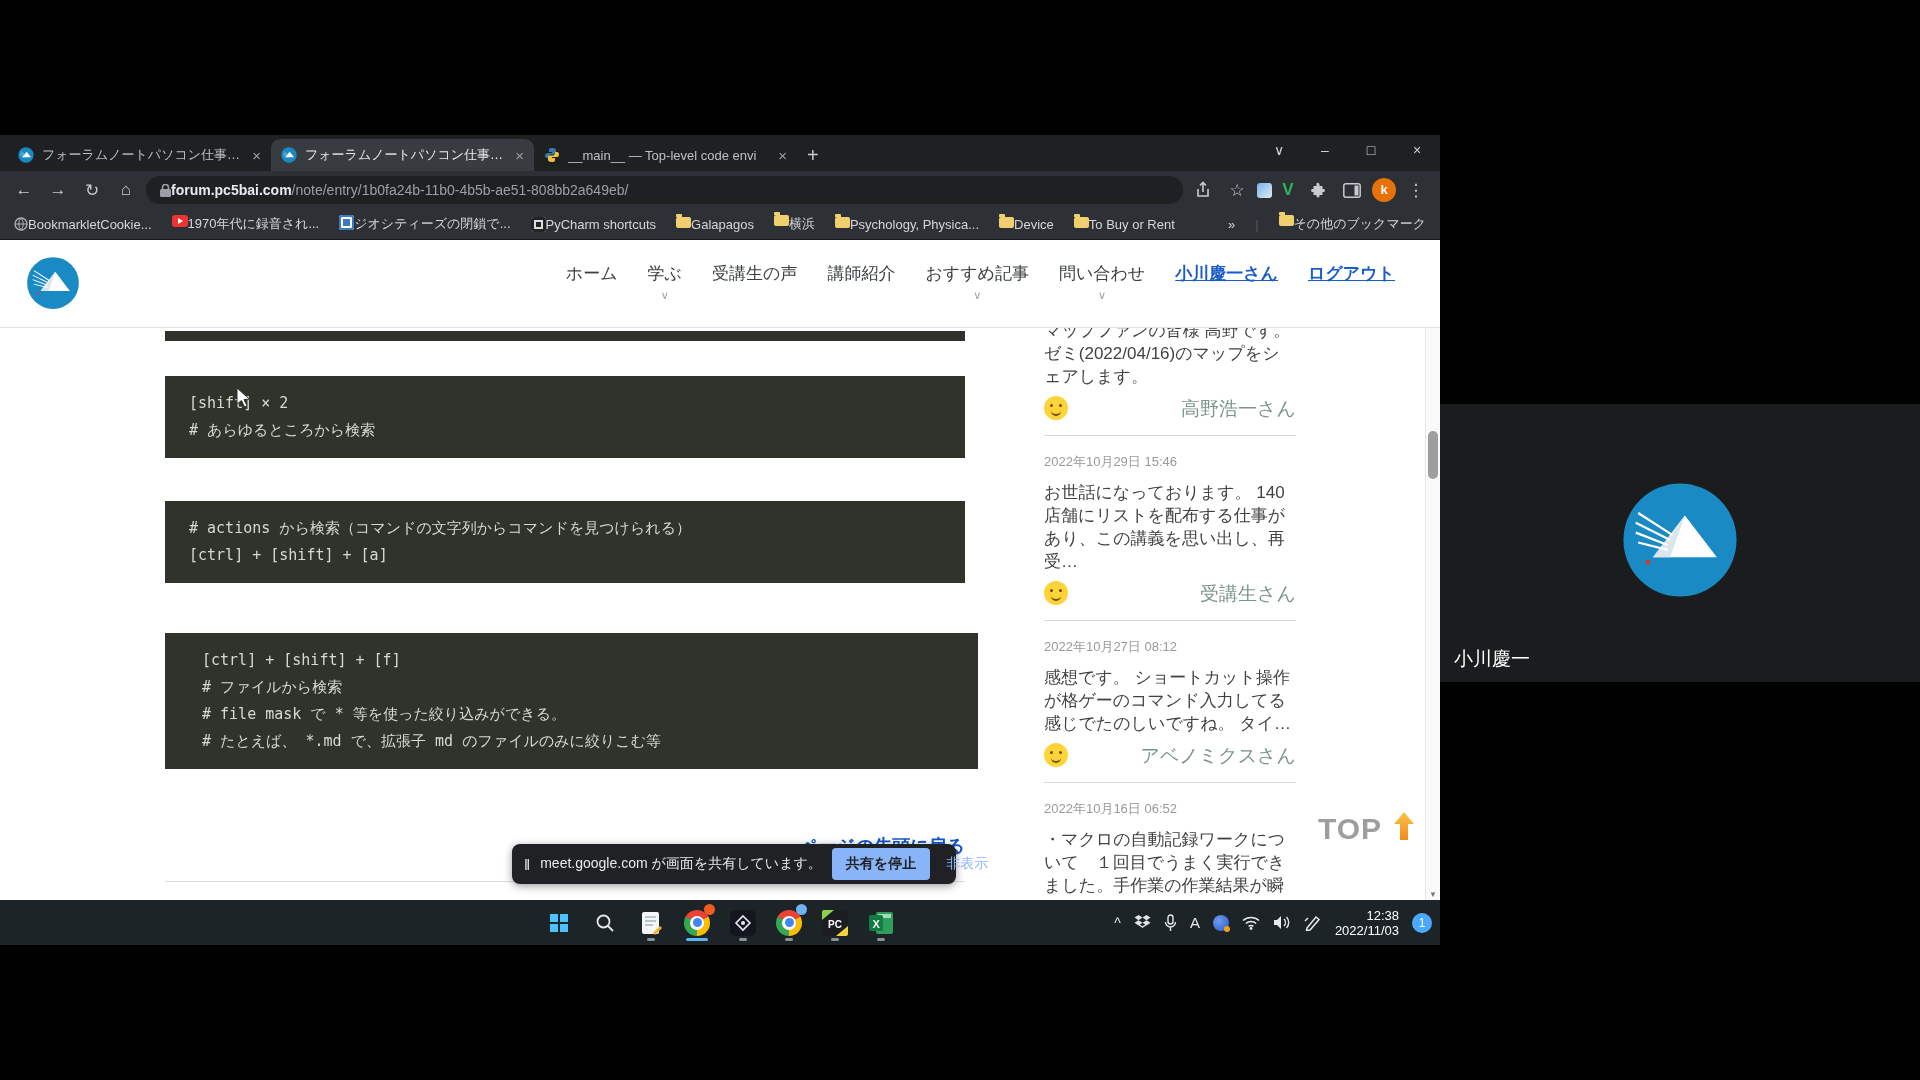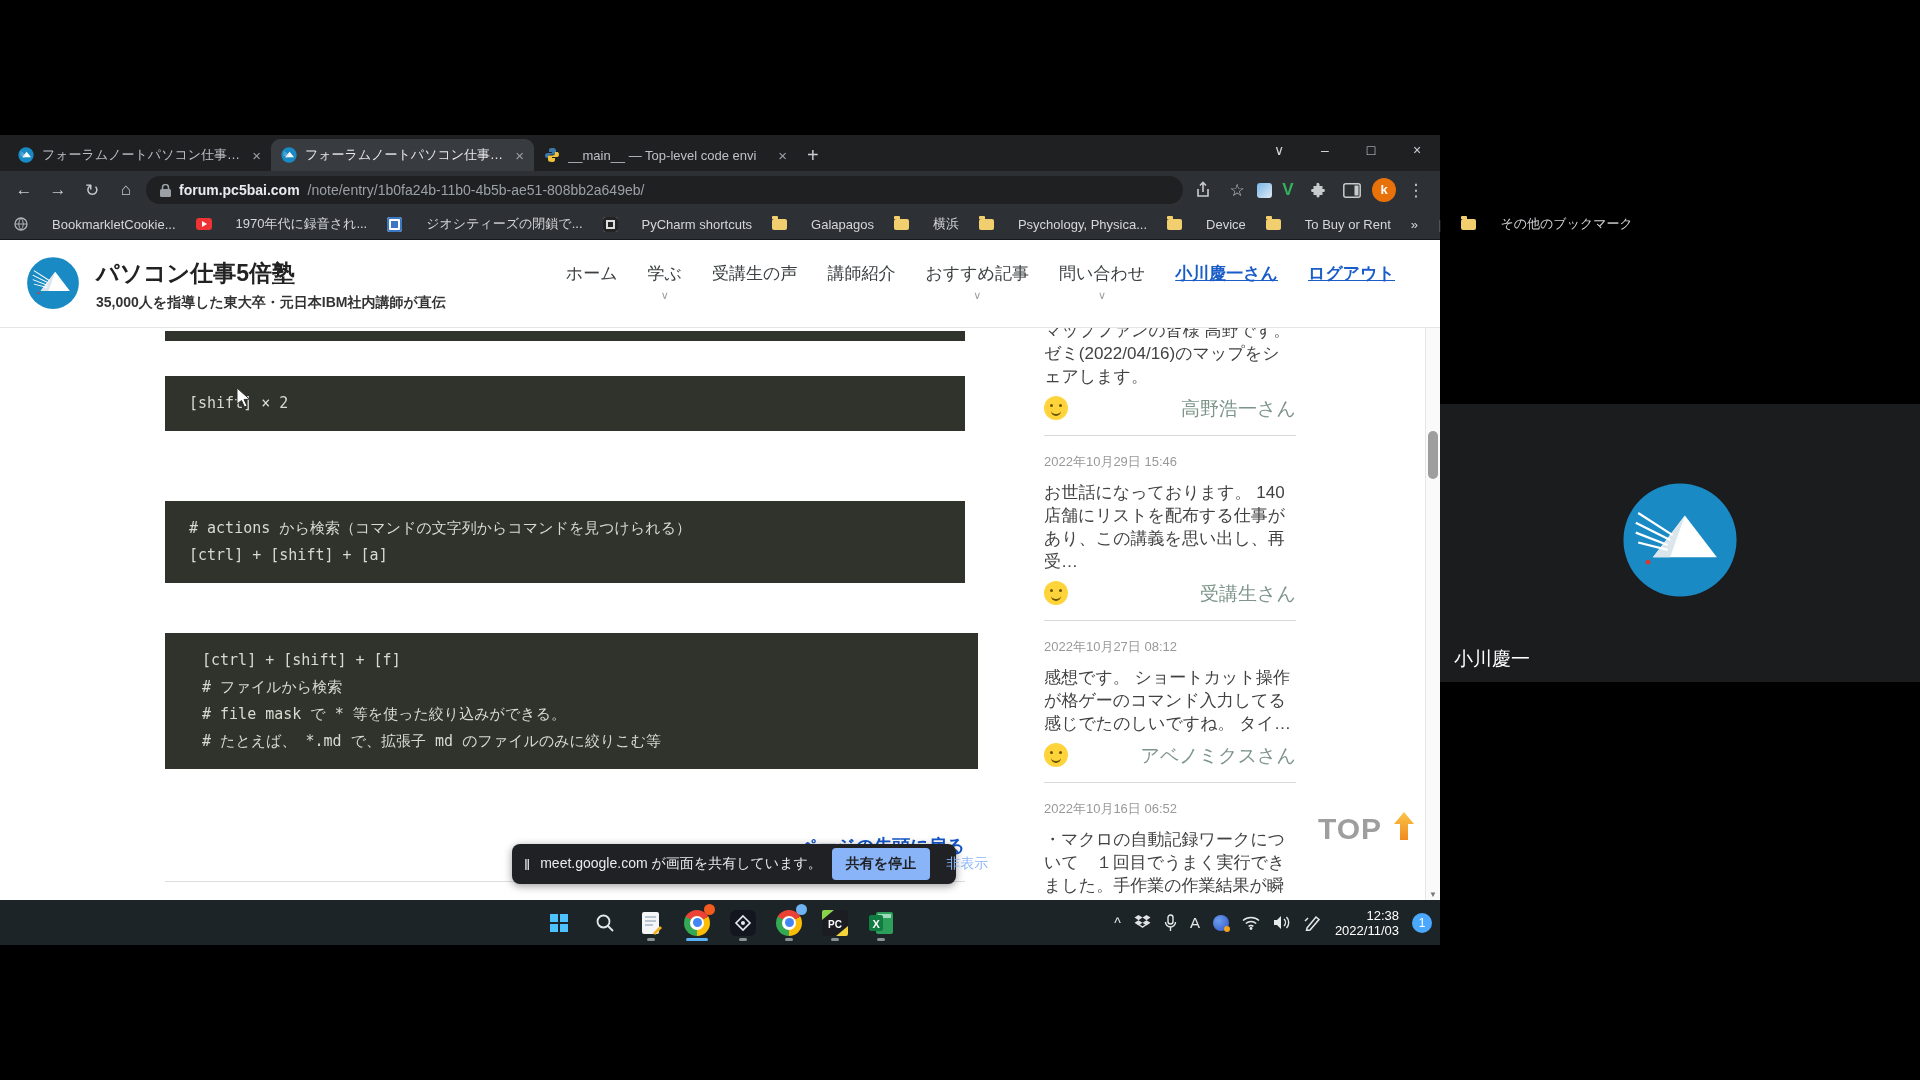--- a/index.html
+++ b/index.html
@@ -13,28 +13,28 @@
        border-radius:9px 9px 0 0;color:#bdc1c6;font-size:13px;flex:none;}
   .tab.active{background:#383b3f;color:#e8eaed;}
   .tab .title{flex:1;white-space:nowrap;overflow:hidden;text-overflow:ellipsis;}
   .tab .close{color:#9aa0a6;font-size:15px;line-height:1;flex:none;}
   .newtab{color:#c8cbce;font-size:20px;margin:0 0 4px 10px;}
   .winctl{margin-left:auto;display:flex;align-self:flex-start;height:30px;}
   .winctl span{width:46px;text-align:center;color:#d0d3d6;font-size:14px;line-height:30px;}
   .toolbar{display:flex;align-items:center;height:38px;background:#2d3034;padding:0 10px;gap:6px;}
   .tbico{color:#c8cbce;font-size:17px;width:28px;text-align:center;flex:none;}
   .urlpill{flex:1;display:flex;align-items:center;height:28px;background:#1e2022;border-radius:14px;
-           padding:0 14px;gap:8px;font-size:14px;overflow:hidden;white-space:nowrap;}
+           padding:0 14px;font-size:14px;overflow:hidden;white-space:nowrap;}
   .urlpill .dom{color:#e8eaed;font-weight:bold;}
   .urlpill .path{color:#9aa0a6;}
   .avatar-k{width:24px;height:24px;border-radius:50%;background:#e8710a;color:#fff;font-size:13px;
             font-weight:bold;text-align:center;line-height:24px;flex:none;}
   .bookmarks{display:flex;align-items:center;height:30px;background:#2d3034;padding:0 14px;gap:20px;
              font-size:13px;color:#d5d7da;border-bottom:1px solid #17181a;}
-  .bm{display:flex;align-items:center;gap:24px;white-space:nowrap;}
+  .bm{display:flex;align-items:flex-start;gap:0;white-space:nowrap;}
   .folder{width:15px;height:11px;background:#f1cf6f;border-radius:2px;position:relative;flex:none;}
   .folder:before{content:"";position:absolute;top:-3px;left:0;width:6px;height:3px;background:#f1cf6f;border-radius:1px 1px 0 0;}
   .yt{width:16px;height:12px;background:#e33;border-radius:3px;position:relative;flex:none;}
   .yt:before{content:"";position:absolute;left:6px;top:3px;border-left:5px solid #fff;border-top:3px solid transparent;border-bottom:3px solid transparent;}
   .sq{width:15px;height:15px;border-radius:3px;flex:none;}
   
   .page{position:relative;width:1440px;height:661px;background:#fff;overflow:hidden;}
   .siteheader{position:absolute;left:0;top:0;width:1440px;height:87px;background:#fff;
               border-bottom:1px solid #e4e4e4;z-index:5;}
   .sitetitle{font-size:23px;font-weight:bold;color:#222;}
@@ -235,24 +235,20 @@
             <path d="M13 31 L26 14 L39 31 Z" fill="#fff"></path>
             <path d="M26 14 L20 31 L13 31 Z" fill="#dbe6ec"></path>
             <g stroke="#fff" stroke-width="0.9">
               <line x1="7" y1="13" x2="21" y2="22"></line>
               <line x1="6" y1="17" x2="20" y2="24"></line>
               <line x1="6" y1="21" x2="19" y2="26"></line>
               <line x1="7" y1="25" x2="19" y2="28"></line>
             </g>
             <circle cx="11" cy="33" r="1" fill="#d43a2f"></circle>
           </svg>
-        <div class="abs" style="left:96px;top:18px;">
-          <div class="sitetitle">パソコン仕事5倍塾</div>
-          <div class="sitesub">35,000人を指導した東大卒・元日本IBM社内講師が直伝</div>
-        </div>
         <div class="nav">
           <div class="navitem">
               <span>ホーム</span>
             </div>
           <div class="navitem">
               <span>学ぶ</span>
               <span class="chev">∨</span>
             </div>
           <div class="navitem">
               <span>受講生の声</span>
@@ -274,20 +270,21 @@
           <div class="navitem">
               <span class="navlink">ログアウト</span>
             </div>
         </div>
       </div>
 
       <div class="abs" style="left:165px;top:91px;width:800px;height:10px;background:#2f332b;"></div>
 
       <div class="codeblock" style="top:136px;">
         <div>[shift] × 2</div>
+        <div># あらゆるところから検索</div>
       </div>
 
       <svg class="abs" style="left:236px;top:147px;z-index:9;" width="15" height="21" viewBox="0 0 15 21">
           <path d="M1 1 L1 17 L5.5 13.5 L8.5 20 L11 18.8 L8 12.5 L13.5 12.2 Z" fill="#fff" stroke="#333" stroke-width="1"></path>
         </svg>
 
       <div class="codeblock" style="top:261px;">
         <div># actions から検索（コマンドの文字列からコマンドを見つけられる）</div>
         <div>[ctrl] + [shift] + [a]</div>
       </div>

